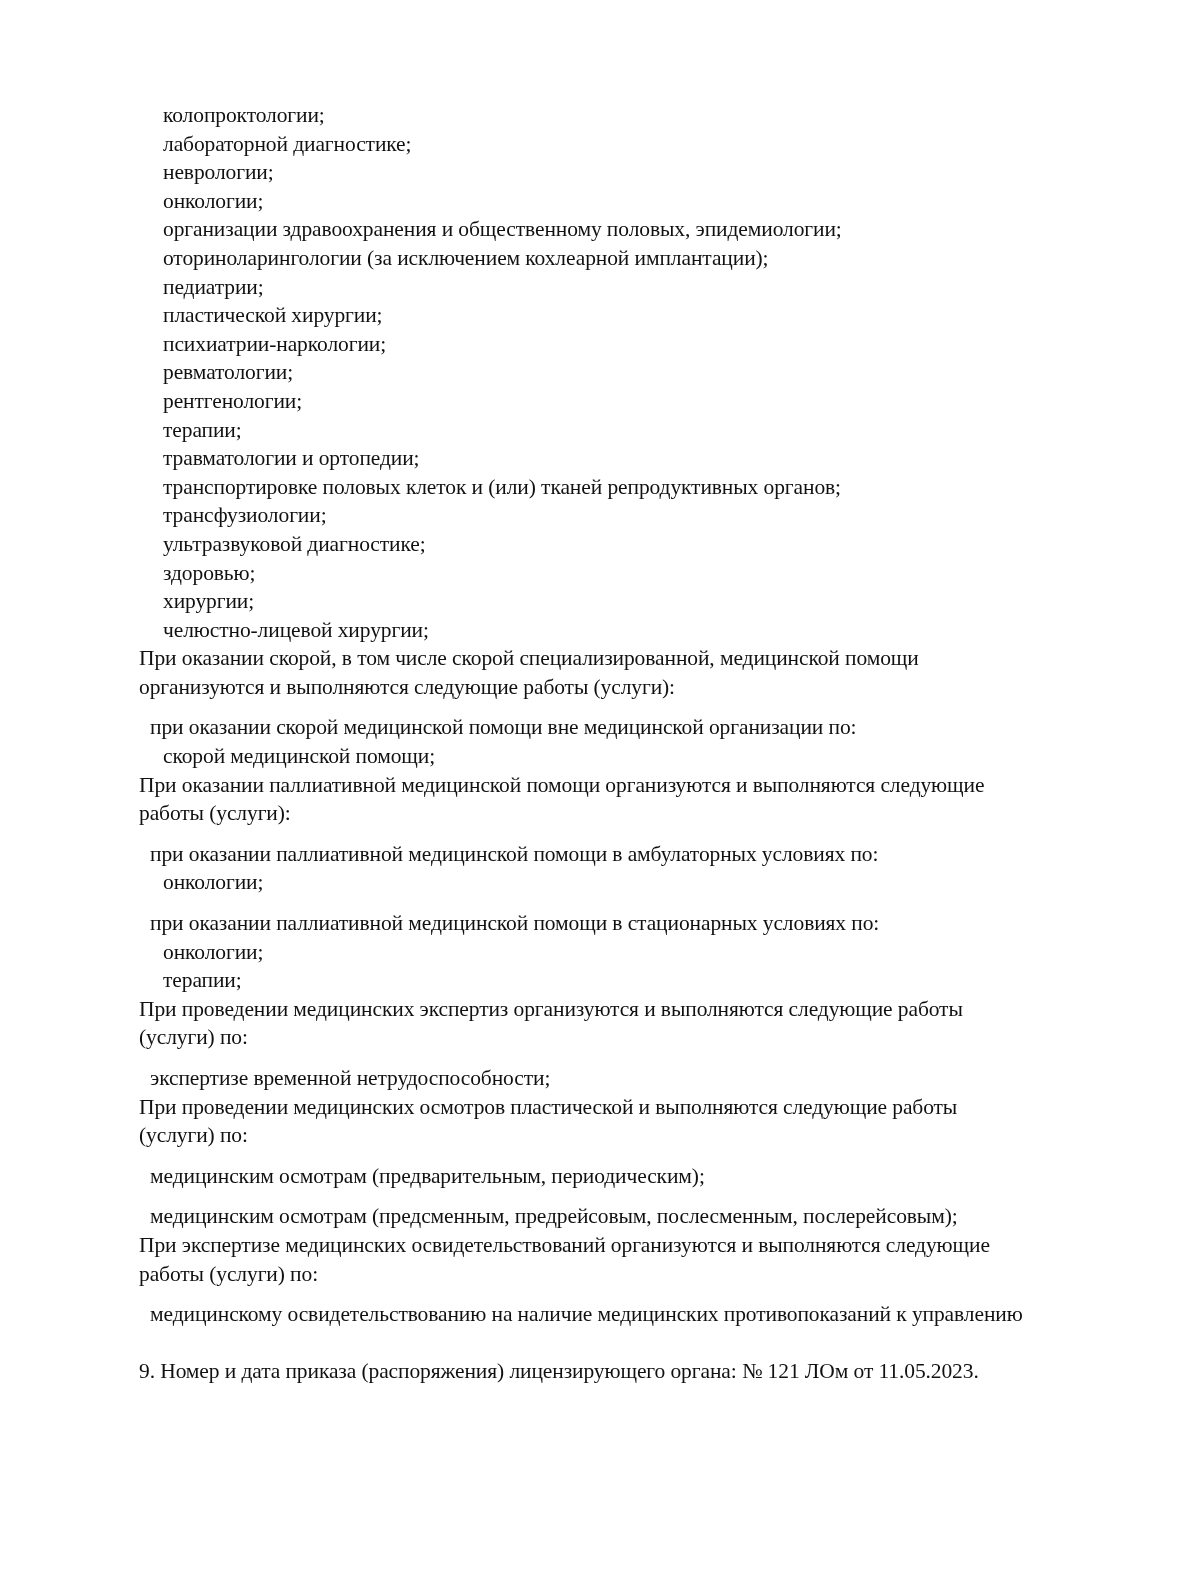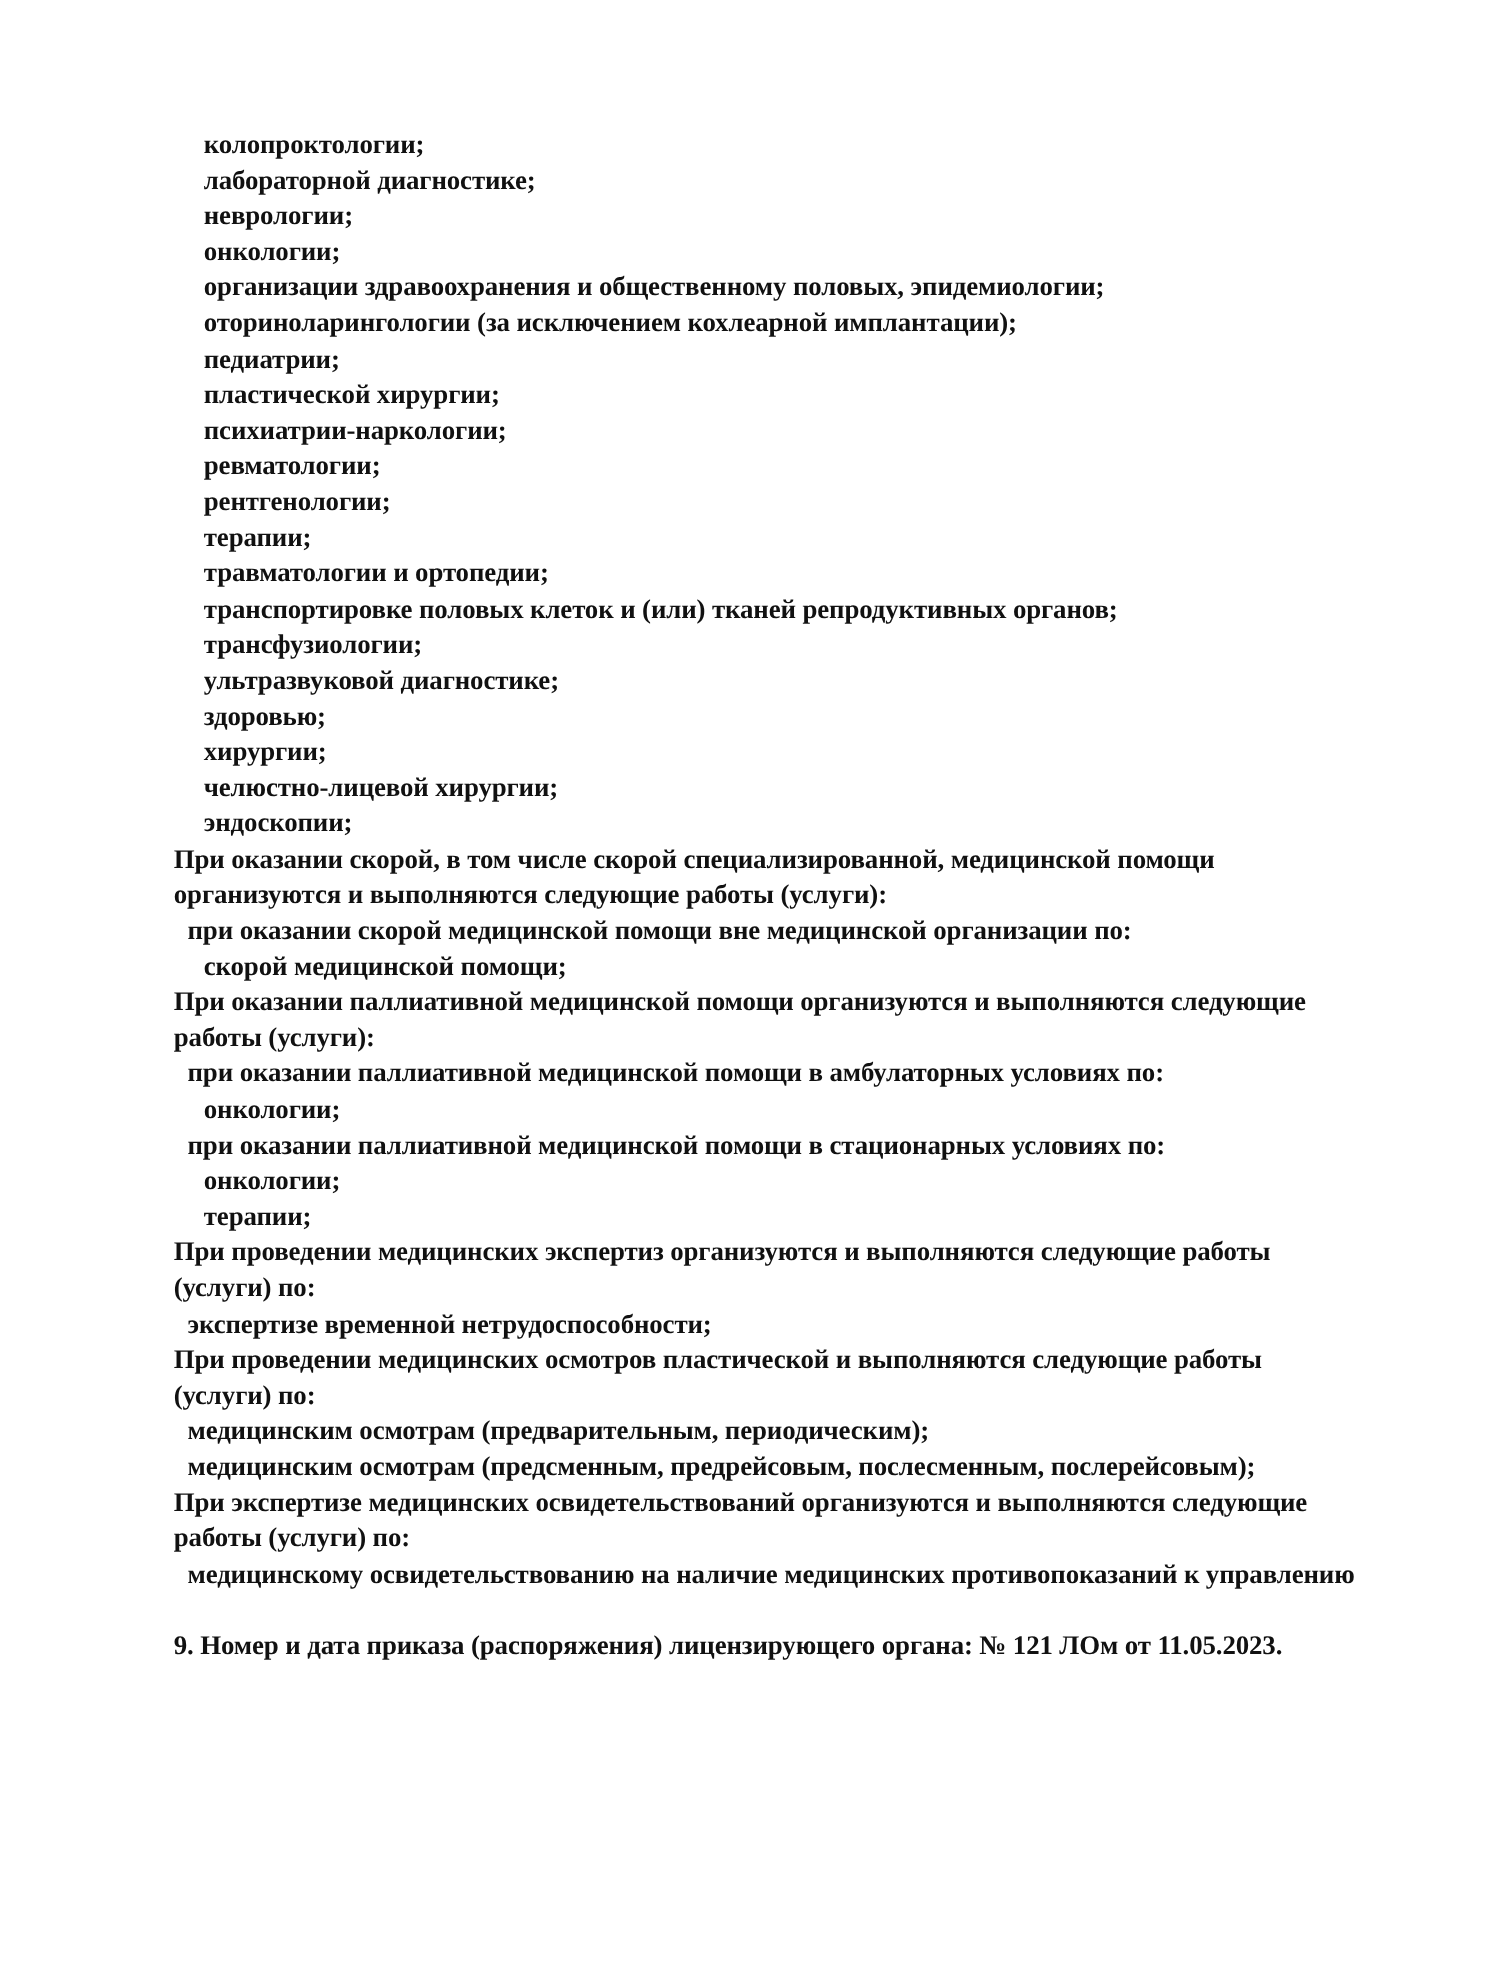--- a/index.html
+++ b/index.html
@@ -13,30 +13,29 @@
     position: relative;
     overflow: hidden;
     font-family: "Liberation Serif", "DejaVu Serif", serif;
     color: #111111;
   }
   .page {
     position: absolute;
     left: 139px;
     top: 101px;
     width: 990px;
-    font-weight: bold;
   }
   .line {
     font-size: 21.5px;
     line-height: 28.6px;
     white-space: nowrap;
     letter-spacing: -0.1px;
   }
   .lvl0 { padding-left: 0; }
-  .lvl1 { padding-left: 11px; }
+  .lvl1 { padding-left: 11px; margin-top: 12px; }
   .lvl2 { padding-left: 24px; }
   .gap { height: 28.6px; }
 </style>
 </head>
 <body>
 
 <div class="page">
   <div id="lines">
       <div class="line lvl2">колопроктологии;</div>
       <div class="line lvl2">лабораторной диагностике;</div>
@@ -50,21 +49,20 @@
       <div class="line lvl2">ревматологии;</div>
       <div class="line lvl2">рентгенологии;</div>
       <div class="line lvl2">терапии;</div>
       <div class="line lvl2">травматологии и ортопедии;</div>
       <div class="line lvl2">транспортировке половых клеток и (или) тканей репродуктивных органов;</div>
       <div class="line lvl2">трансфузиологии;</div>
       <div class="line lvl2">ультразвуковой диагностике;</div>
       <div class="line lvl2">здоровью;</div>
       <div class="line lvl2">хирургии;</div>
       <div class="line lvl2">челюстно-лицевой хирургии;</div>
-      <div class="line lvl2">эндоскопии;</div>
       <div class="line lvl0">При оказании скорой, в том числе скорой специализированной, медицинской помощи</div>
       <div class="line lvl0">организуются и выполняются следующие работы (услуги):</div>
       <div class="line lvl1">при оказании скорой медицинской помощи вне медицинской организации по:</div>
       <div class="line lvl2">скорой медицинской помощи;</div>
       <div class="line lvl0">При оказании паллиативной медицинской помощи организуются и выполняются следующие</div>
       <div class="line lvl0">работы (услуги):</div>
       <div class="line lvl1">при оказании паллиативной медицинской помощи в амбулаторных условиях по:</div>
       <div class="line lvl2">онкологии;</div>
       <div class="line lvl1">при оказании паллиативной медицинской помощи в стационарных условиях по:</div>
       <div class="line lvl2">онкологии;</div>

